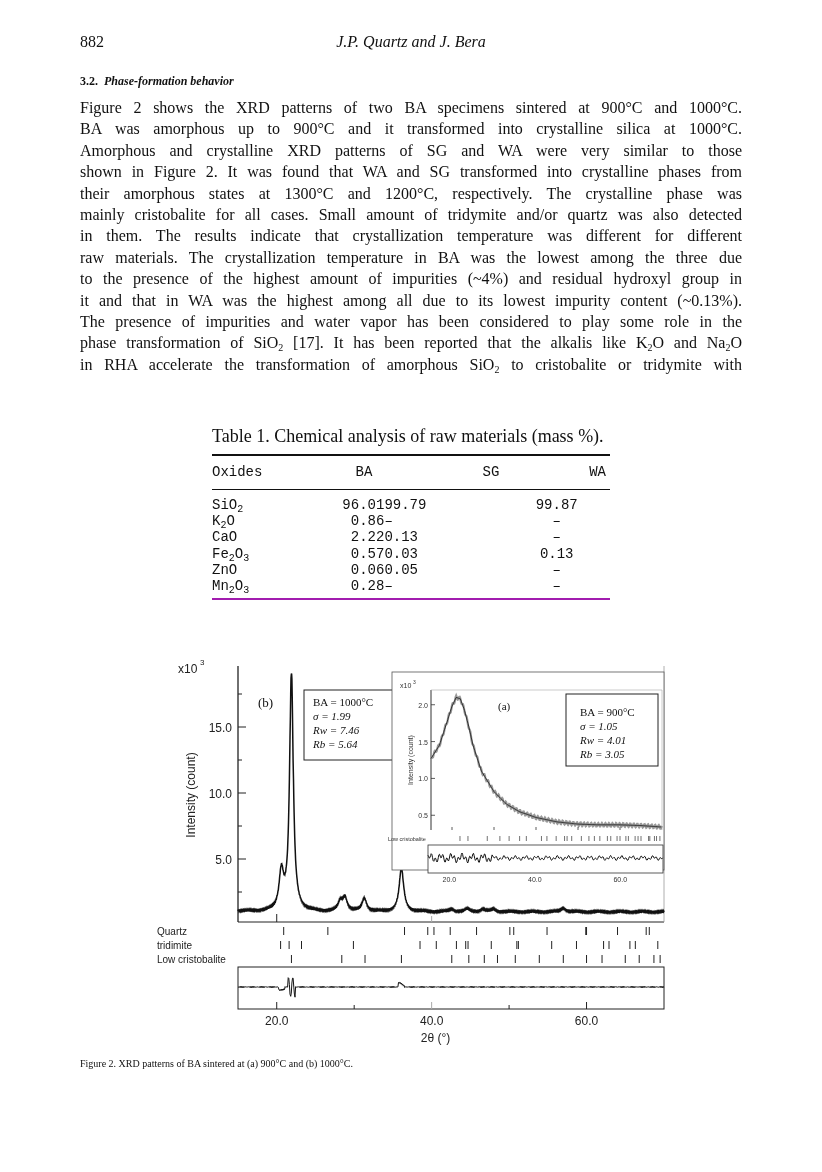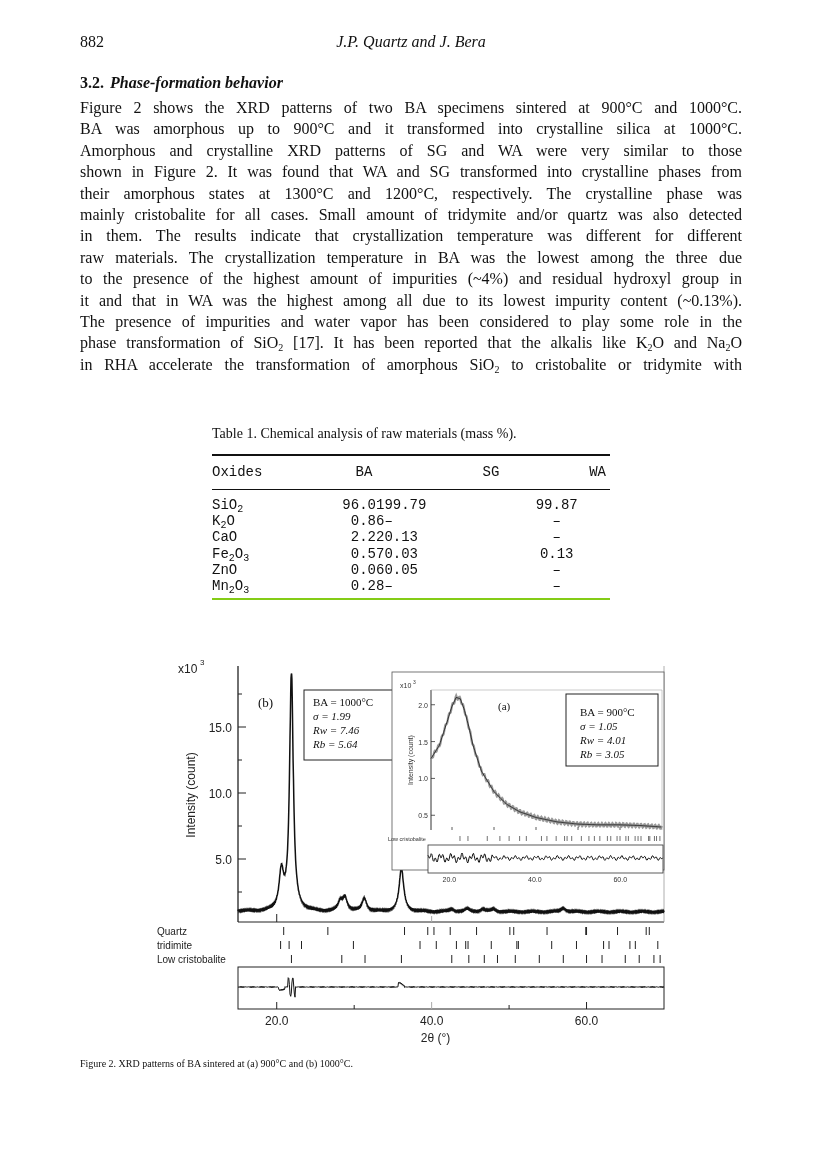--- a/index.html
+++ b/index.html
@@ -4,36 +4,36 @@
 <style>
   html, body { margin: 0; padding: 0; background: #ffffff; }
   body { width: 822px; height: 1172px; position: relative; overflow: hidden; color: #111; }
   .serif { font-family: "Liberation Serif", "DejaVu Serif", serif; }
   .abs { position: absolute; }
 
   .running-head { top: 33px; left: 80px; width: 662px; height: 22px; font-size: 16px; }
   .page-num { position: absolute; left: 0; top: 0; }
   .authors { position: absolute; left: 0; right: 0; top: 0; text-align: center; font-style: italic; }
 
-  .section-heading { top: 74px; left: 80px; font-size: 16px; font-weight: bold; }
+  .section-heading { top: 74px; left: 80px; font-size: 12px; font-weight: bold; }
   .section-heading .title { font-style: italic; margin-left: 6px; }
 
   .body-text { top: 97px; left: 80px; width: 662px; font-size: 16px; line-height: 21.4px; text-align: justify; }
   .body-text p { margin: 0; text-align-last: justify; }
   .body-text p:last-child { text-align-last: justify; }
   sub { font-size: 10px; vertical-align: -3px; line-height: 0; }
 
-  .table-caption { top: 426px; left: 212px; font-size: 14px; }
+  .table-caption { top: 426px; left: 212px; font-size: 18px; }
   .table-wrap { top: 454px; left: 212px; width: 398px; }
   table { border-collapse: collapse; width: 100%; font-size: 14px; font-family: Liberation Mono, monospace; }
   thead tr { border-top: 2px solid #111; border-bottom: 1px solid #111; }
   thead th { font-weight: normal; padding: 8px 0 9px 0; }
   tbody tr:first-child td { padding-top: 7px; }
   tbody tr:last-child td { padding-bottom: 4px; margin-left: 12px; }
-  tbody { border-bottom: 2px solid #84cc16; }
+  tbody { border-bottom: 2px solid #a21caf; }
   td { padding: 0; line-height: 16.2px; }
   .c-ox { text-align: left; width: 95px; }
   .c-ba { text-align: right; width: 82px; padding-right: 0; }
   .c-sg { text-align: left; width: 105px; }
   .c-wa { text-align: center; width: 116px; }
   th.c-ox { text-align: left; }
   th.c-ba { text-align: right; padding-right: 12px; }
   th.c-sg { text-align: right; padding-right: 4px; }
   th.c-wa { text-align: right; padding-right: 4px; }
   .td-sg-dash { padding-right: 30px; }

